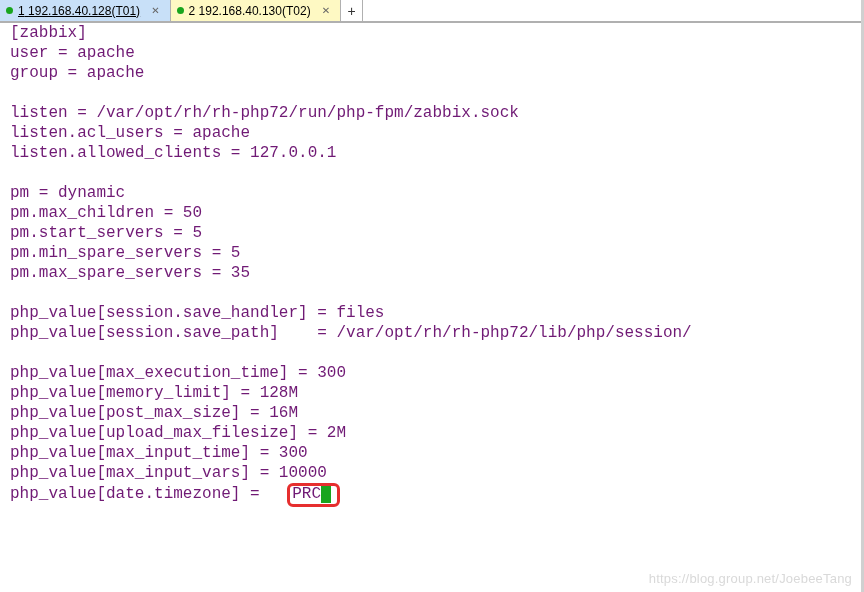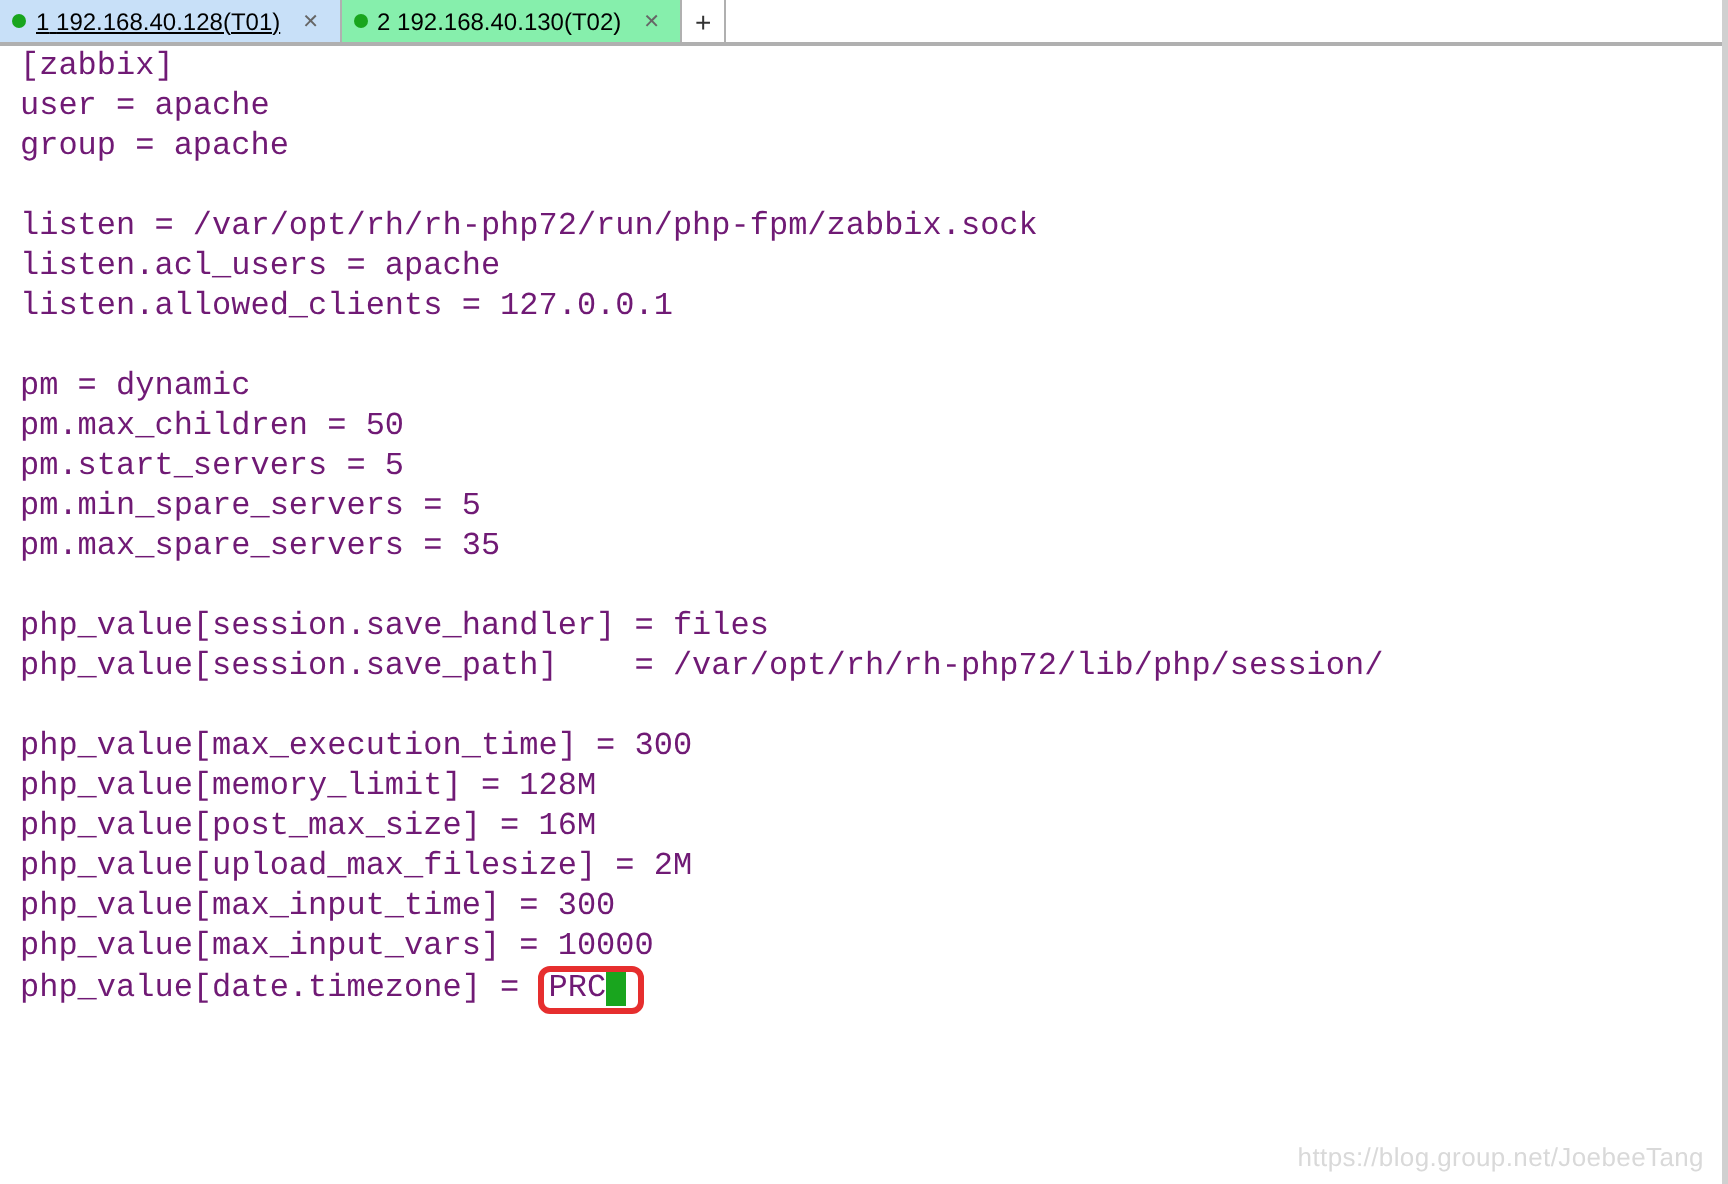--- a/index.html
+++ b/index.html
@@ -22,21 +22,21 @@
     font-size: 12px;
   }
   .tab {
     display: flex;
     align-items: center;
     padding: 0 8px 0 6px;
     border-right: 1px solid #b0b0b0;
     cursor: pointer;
     gap: 5px;
     position: relative;
-    background: #86efac;
+    background: #fef9c3;
   }
   .tab.active {
     background: #c8e0f8;
   }
   .tab-dot {
     width: 7px;
     height: 7px;
     border-radius: 50%;
     display: inline-block;
   }
@@ -67,20 +67,21 @@
     color: #701a75;
     font-weight: normal;
   }
   .line { display: block; }
   .highlight-box {
     display: inline-block;
     border: 3px solid #e62e2e;
     border-radius: 6px;
     padding: 0px 6px 0px 2px;
     line-height: 1.1;
+    margin-left: 18px;
   }
   .cursor-block {
     display: inline-block;
     width: 10px;
     height: 17px;
     vertical-align: text-bottom;
   }
   .watermark {
     position: absolute;
     right: 12px;

